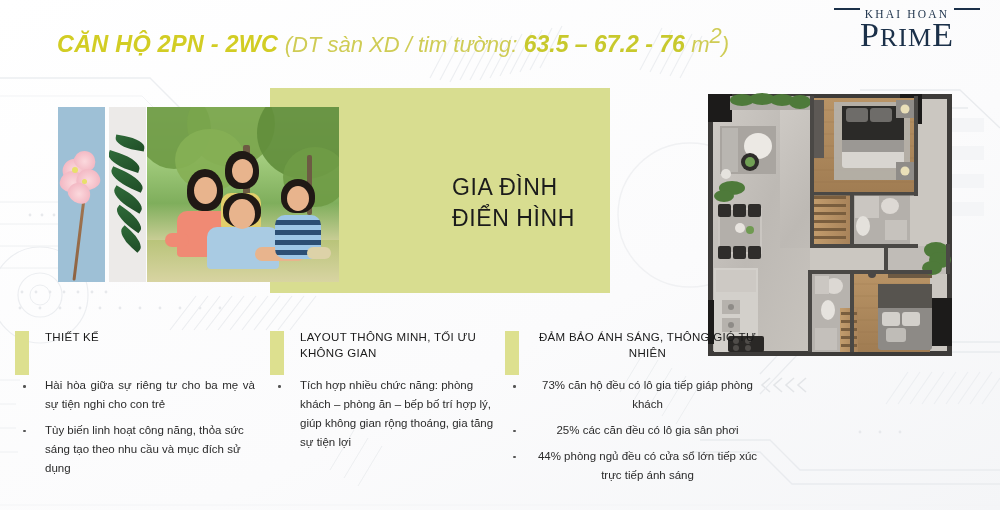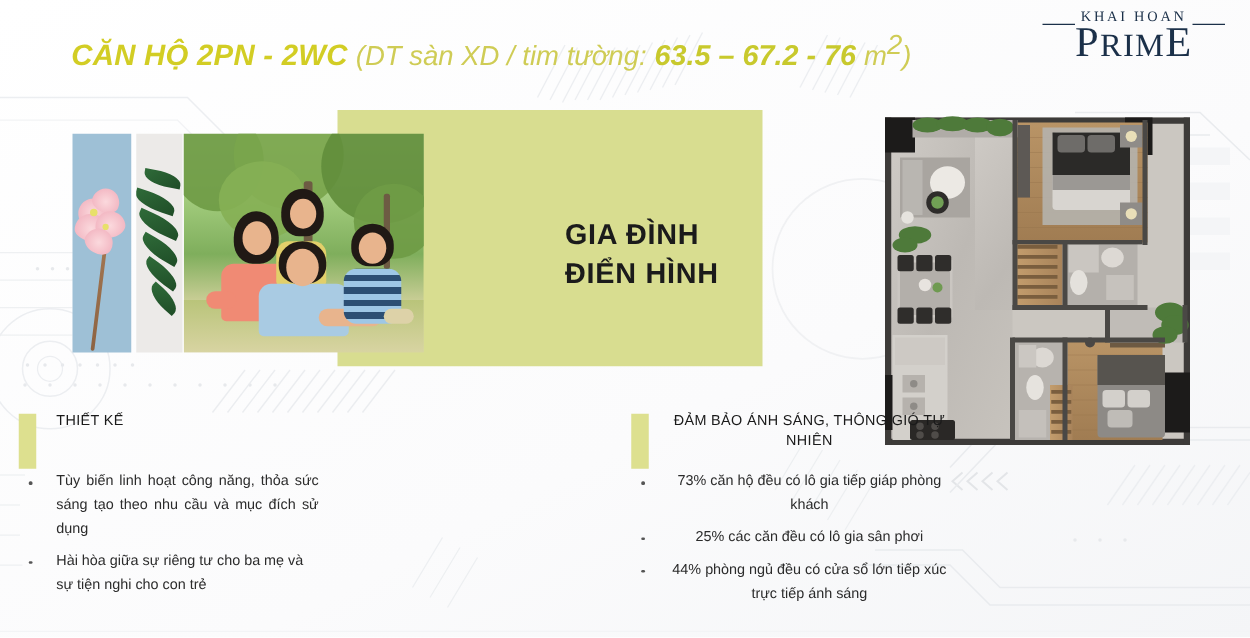--- a/index.html
+++ b/index.html
@@ -35,36 +35,36 @@
   }
   .header-title .ht-num{
     font-style:italic;font-weight:bold;
     color:#c8c92d;font-size:23px;
   }
   .header-title sup{font-size:12px;vertical-align:super;}
 
   
   .logo{position:absolute;right:18px;top:8px;width:150px;text-align:center;
         font-family:"Liberation Serif","DejaVu Serif",serif;color:#1b3049;}
-  .logo-top{display:flex;align-items:flex-end;justify-content:center;gap:5px;
+  .logo-top{display:flex;align-items:flex-start;justify-content:center;gap:5px;
             font-size:11.5px;letter-spacing:2.2px;font-weight:400;}
   .logo-rule{display:block;width:26px;height:1.5px;background:#1b3049;}
   .logo-main{font-size:34px;letter-spacing:1px;line-height:.95;margin-top:-1px;
              font-weight:400;}
   .logo-main .sm{font-size:26px;}
 
   
   .hero-panel{
     position:absolute;left:270px;top:88px;width:340px;height:205px;
     background:#d8dd90;
   }
   .hero-text{
     position:absolute;left:452px;top:172px;width:170px;
     color:#1b1b1b;font-size:23px;line-height:1.33;letter-spacing:.6px;
-    font-weight:700;
+    font-weight:400;
   }
 
   
   .strip{position:absolute;top:107px;height:175px;overflow:hidden;}
   .strip-1{left:58px;width:47px;background:#9ec0d6;}
   .strip-2{left:109px;width:37px;background:#eceae8;}
   .hero-photo{
     position:absolute;left:147px;top:107px;width:192px;height:175px;
     overflow:hidden;
   }
@@ -532,25 +532,34 @@
   </div>
 
   <div class="cols">
 
     <div class="col col-1">
       <div class="col-head">
         <span class="col-bar"></span>
         <div class="col-title">THIẾT KẾ</div>
       </div>
       <ul class="bullets">
+        <li>Hài hòa giữa sự riêng tư cho ba mẹ và sự tiện nghi cho con trẻ</li>
         <li>Tùy biến linh hoạt công năng, thỏa  sức sáng tạo theo nhu cầu và mục  đích sử dụng</li>
-        <li>Hài hòa giữa sự riêng tư cho ba mẹ và sự tiện nghi cho con trẻ</li>
       </ul>
     </div>
 
+    <div class="col col-2">
+      <div class="col-head">
+        <span class="col-bar"></span>
+        <div class="col-title">LAYOUT THÔNG MINH,  TỐI ƯU KHÔNG GIAN</div>
+      </div>
+      <ul class="bullets">
+        <li>Tích hợp nhiều chức năng: phòng khách – phòng ăn – bếp bố trí hợp lý, giúp không gian rộng thoáng, gia tăng sự tiện lợi</li>
+      </ul>
+    </div>
 
     <div class="col col-3">
       <div class="col-head">
         <span class="col-bar"></span>
         <div class="col-title">ĐẢM BẢO ÁNH SÁNG, THÔNG GIÓ TỰ NHIÊN</div>
       </div>
       <ul class="bullets">
         <li>73% căn hộ đều có lô gia tiếp giáp phòng khách</li>
         <li>25% các căn đều có lô gia sân phơi</li>
         <li>44% phòng ngủ đều có cửa sổ lớn tiếp xúc trực tiếp ánh sáng</li>

